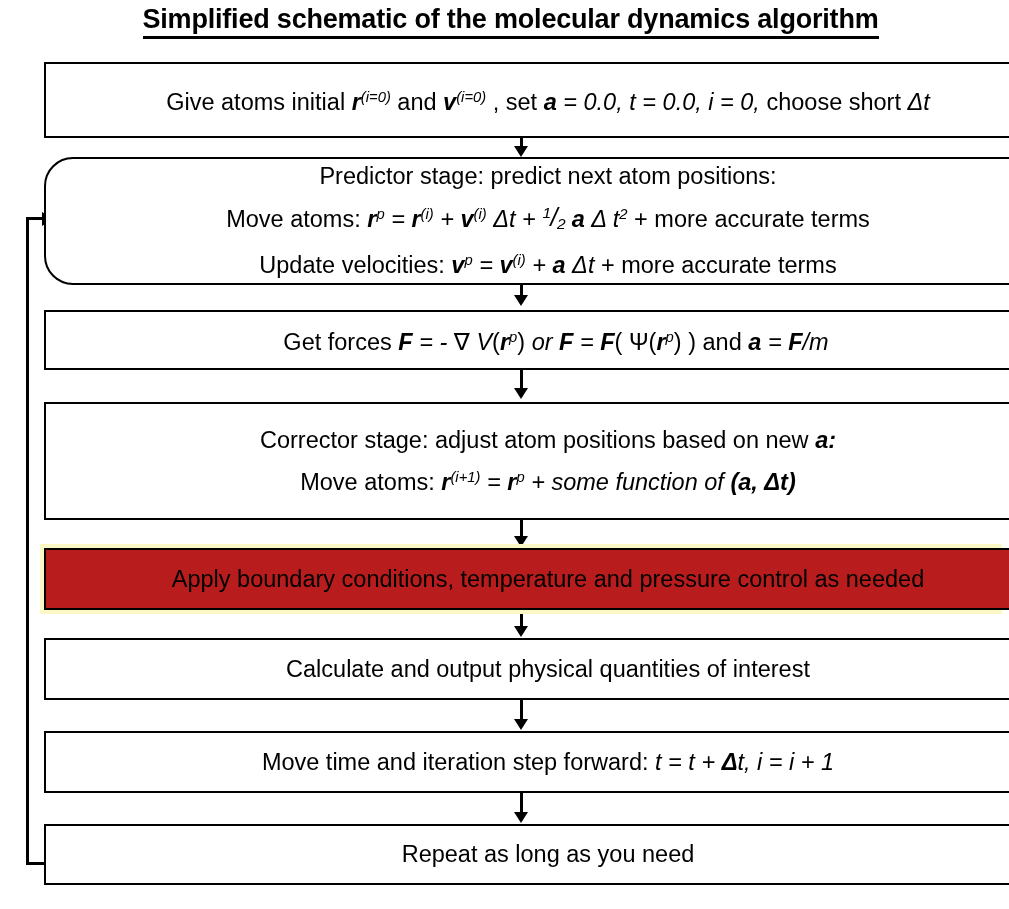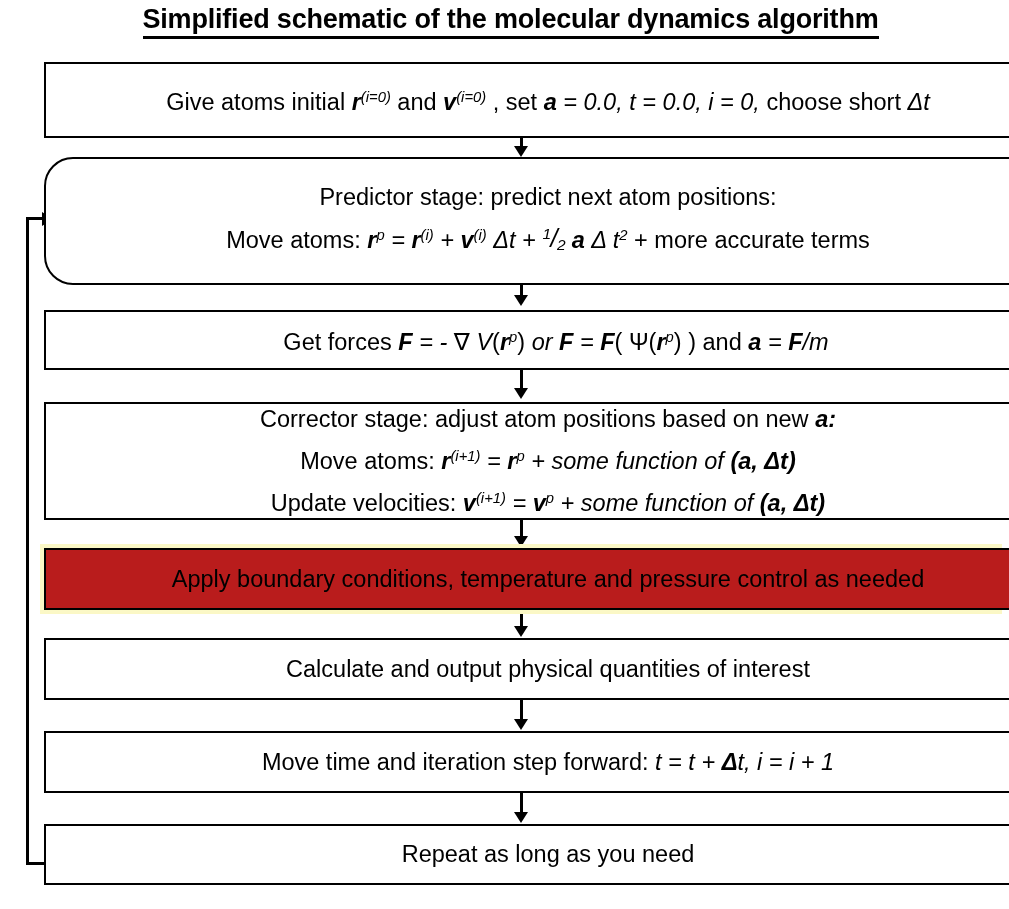--- a/index.html
+++ b/index.html
@@ -111,36 +111,36 @@
 <div class="node" style="top:62px; height:76px;">
   <div class="line">Give atoms initial <b class="v">r</b><sup class="sm">(i=0)</sup> and <b class="v">v</b><sup class="sm">(i=0)</sup> , set <b class="bi">a</b> <i class="it">= 0.0, t = 0.0, i = 0,</i> choose short <i class="it">Δt</i></div>
 </div>
 
 <div class="conn v" style="left:519.5px; top:138px; height:12px;"></div>
 <div class="arrowhead down" style="left:514px; top:146px;"></div>
 
 <div class="node" style="top:157px; height:128px;border-radius:29px;">
   <div class="line">Predictor stage: predict next atom positions:</div>
   <div class="line">Move atoms: <b class="v">r</b><sup class="sm">p</sup> <i class="it">=</i> <b class="v">r</b><sup class="sm">(i)</sup> <i class="it">+</i> <b class="v">v</b><sup class="sm">(i)</sup> <i class="it">Δt +</i> <span class="frac"><span class="num">1</span><span class="sl">/</span><span class="den">2</span></span> <b class="bi">a</b> <i class="it">Δ t</i><sup class="sm">2</sup> + more accurate terms</div>
+  <div class="line">Update velocities: <b class="v">v</b><sup class="sm">p</sup> <i class="it">=</i> <b class="v">v</b><sup class="sm">(i)</sup> <i class="it">+</i> <b class="bi">a</b> <i class="it">Δt</i> + more accurate terms</div>
 </div>
 
 <div class="conn v" style="left:519.5px; top:285px; height:14px;"></div>
 <div class="arrowhead down" style="left:514px; top:295px;"></div>
 
 <div class="node" style="top:310px; height:60px;padding-left:16px;">
   <div class="line">Get forces <b class="v">F</b> <i class="it">= -</i> <span class="nabla">∇</span> <i class="it">V</i>(<b class="v">r</b><sup class="sm">p</sup>) <i class="it">or</i> <b class="v">F</b> <i class="it">=</i> <b class="v">F</b>( Ψ(<b class="v">r</b><sup class="sm">p</sup>) ) and <b class="bi">a</b> <i class="it">=</i> <b class="v">F</b><i class="it">/m</i></div>
 </div>
 
 <div class="conn v" style="left:519.5px; top:370px; height:22px;"></div>
 <div class="arrowhead down" style="left:514px; top:388px;"></div>
 
 <div class="node" style="top:402px; height:118px;">
   <div class="line">Corrector stage: adjust atom positions based on new <b class="bi">a:</b></div>
   <div class="line">Move atoms: <b class="v">r</b><sup class="sm">(i+1)</sup> <i class="it">=</i> <b class="v">r</b><sup class="sm">p</sup> <i class="it">+ some function of <b>(a, Δt)</b></i></div>
-  <div class="line">Update velocities: <b class="v">v</b><sup class="sm">(i+1)</sup> <i class="it">=</i> <b class="v">v</b><sup class="sm">p</sup> <i class="it">+ some function of <b>(a, Δt)</b></i></div>
 </div>
 
 <div class="conn v" style="left:519.5px; top:520px; height:20px;"></div>
 <div class="arrowhead down" style="left:514px; top:536px;"></div>
 
 <div class="hl-wrap" style="left:40px; top:544px; width:962px; height:70px;"></div>
 <div class="node highlight" style="top:548px; height:62px;">
   <div class="line">Apply boundary conditions, temperature and pressure control as needed</div>
 </div>
 

